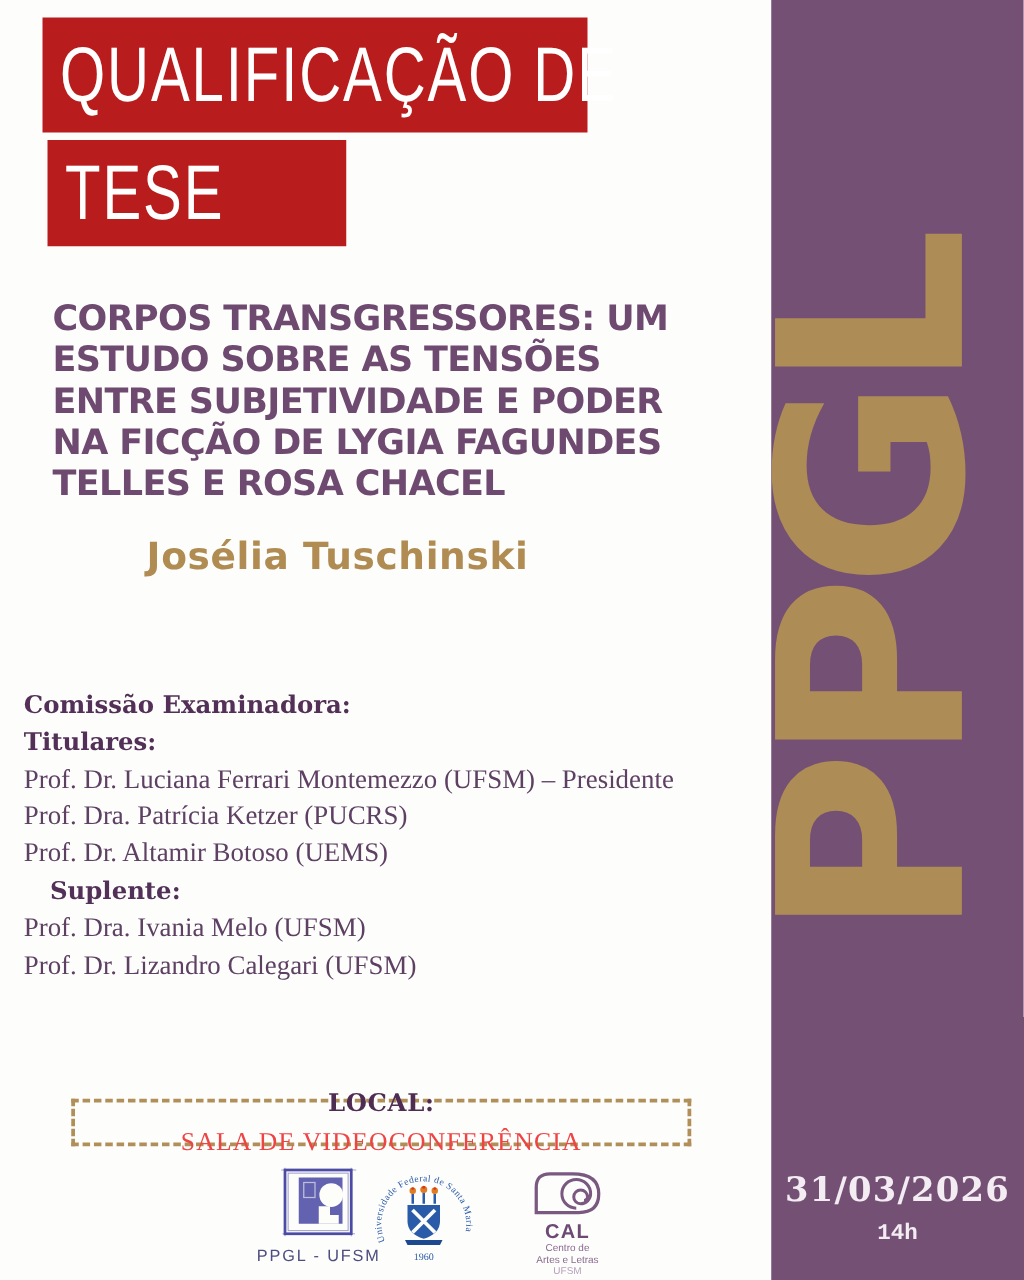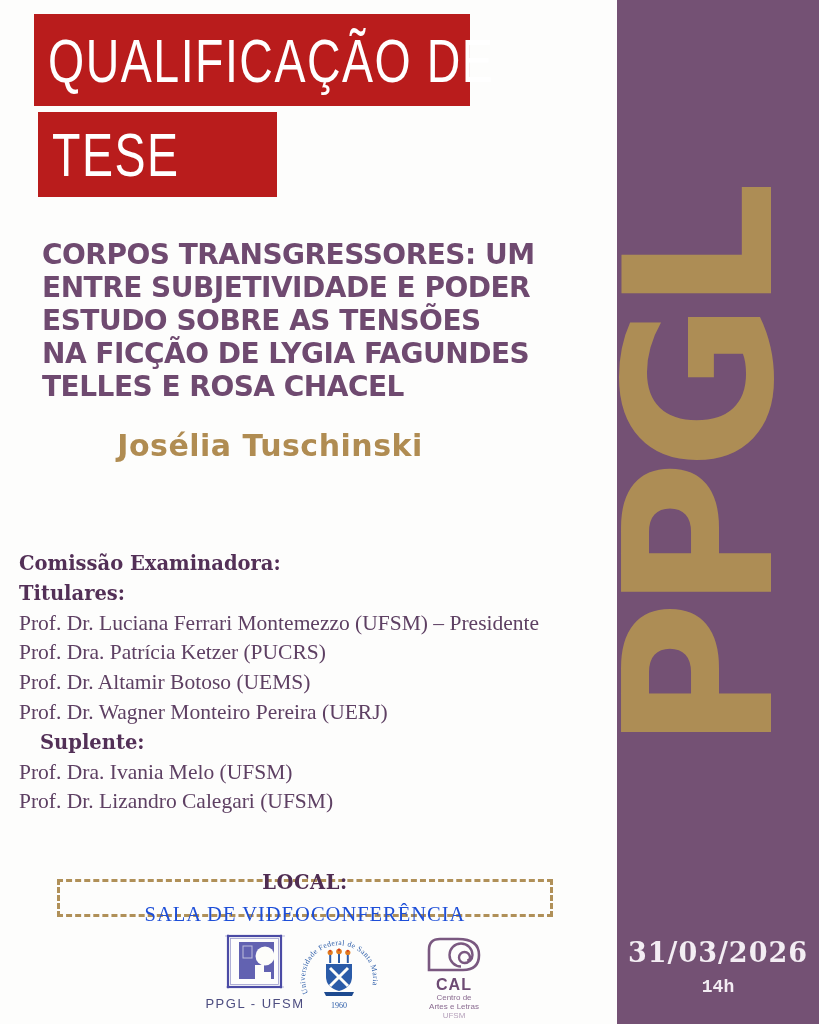--- a/index.html
+++ b/index.html
@@ -61,21 +61,21 @@
   
   .local-box{
     position:absolute;left:57px;top:879px;width:490px;height:32px;
     border:3px dashed #b09058;
     display:flex;align-items:center;justify-content:center;gap:9px;flex-direction:column;
   }
   .local-label{
     font-family:"DejaVu Serif",serif;font-weight:bold;font-size:19.5px;color:#4f2c52;letter-spacing:0.5px;
   }
   .local-value{
-    font-family:"Liberation Serif",serif;font-size:20.5px;color:#1d4ed8;letter-spacing:1px;
+    font-family:"Liberation Serif",serif;font-size:20.5px;color:#ef4444;letter-spacing:1px;
   }
 
   
   .logo-ppgl{position:absolute;left:205px;top:934px;width:100px;text-align:center;}
   .logo-ppgl .caption{
     margin-top:2px;font-size:13px;color:#4d4d80;letter-spacing:1.5px;font-family:"Liberation Sans",sans-serif;
   }
   .logo-ufsm{position:absolute;left:297px;top:931px;width:84px;height:84px;}
   .logo-cal{position:absolute;left:416px;top:936px;width:76px;text-align:center;}
   .cal-acronym{font-family:"Liberation Sans",sans-serif;font-weight:bold;font-size:16px;line-height:16px;color:#6d4a73;letter-spacing:1px;margin-top:1px;}
@@ -96,35 +96,34 @@
 
   <div class="banner banner1">
     <span class="banner-text">QUALIFICAÇÃO DE</span>
   </div>
   <div class="banner banner2">
     <span class="banner-text">TESE</span>
   </div>
 
   <h1 class="title">
     <span class="title-line">CORPOS TRANSGRESSORES: UM</span>
+    <span class="title-line">ESTUDO SOBRE AS TENSÕES</span>
     <span class="title-line">ENTRE SUBJETIVIDADE E PODER</span>
-    <span class="title-line">ESTUDO SOBRE AS TENSÕES</span>
     <span class="title-line">NA FICÇÃO DE LYGIA FAGUNDES</span>
     <span class="title-line">TELLES E ROSA CHACEL</span>
   </h1>
 
   <div class="author">Josélia Tuschinski</div>
 
   <div class="committee">
     <div class="c-head">Comissão Examinadora:</div>
     <div class="c-head">Titulares:</div>
     <div class="c-row">Prof. Dr. Luciana Ferrari Montemezzo (UFSM) – Presidente</div>
     <div class="c-row">Prof. Dra. Patrícia Ketzer (PUCRS)</div>
     <div class="c-row">Prof. Dr. Altamir Botoso (UEMS)</div>
-    <div class="c-row">Prof. Dr. Wagner Monteiro Pereira (UERJ)</div>
     <div class="c-head c-sup">Suplente:</div>
     <div class="c-row">Prof. Dra. Ivania Melo (UFSM)</div>
     <div class="c-row">Prof. Dr. Lizandro Calegari (UFSM)</div>
   </div>
 
   <div class="local-box">
     <span class="local-label">LOCAL:</span>
     <span class="local-value">SALA DE VIDEOCONFERÊNCIA</span>
   </div>
 

